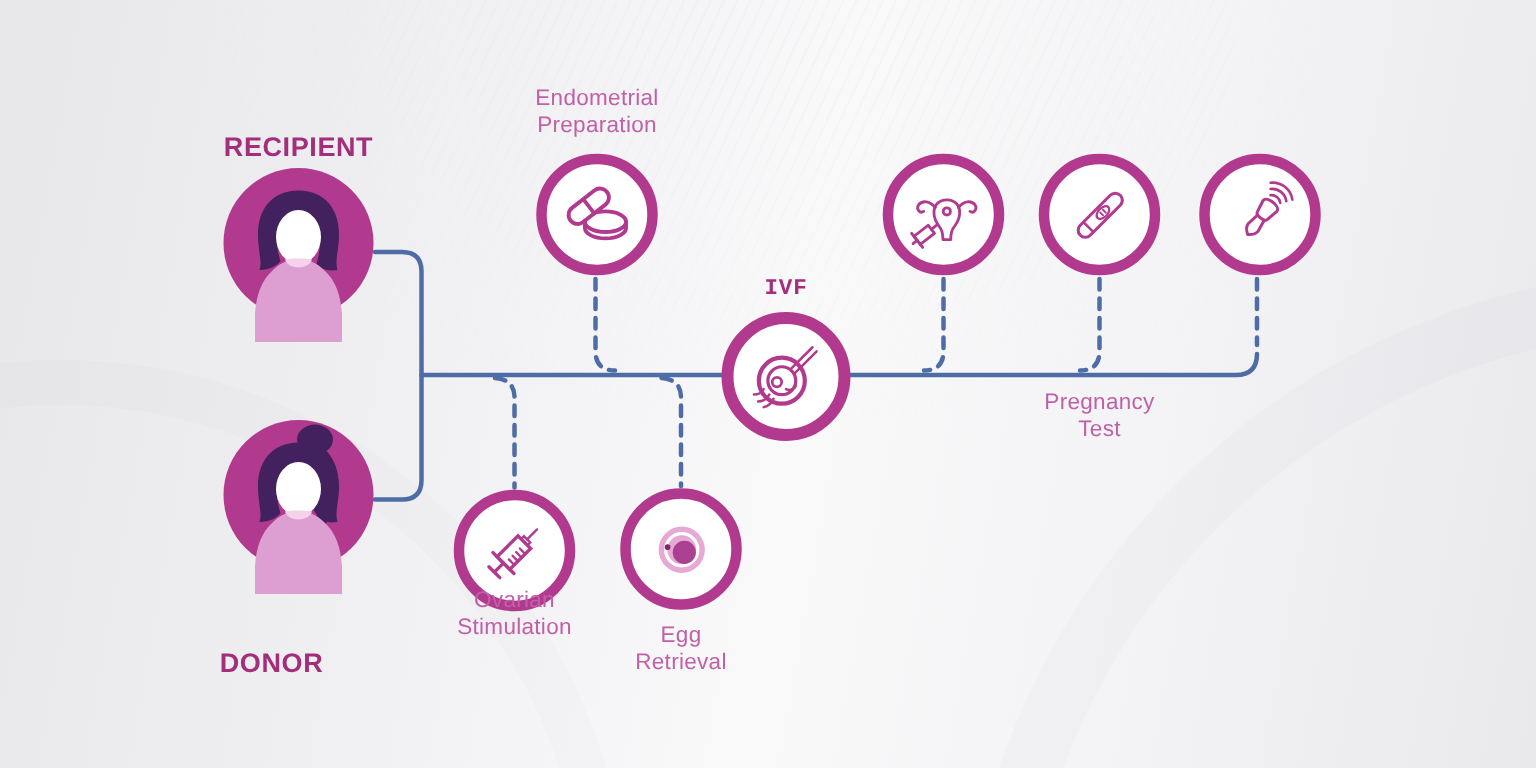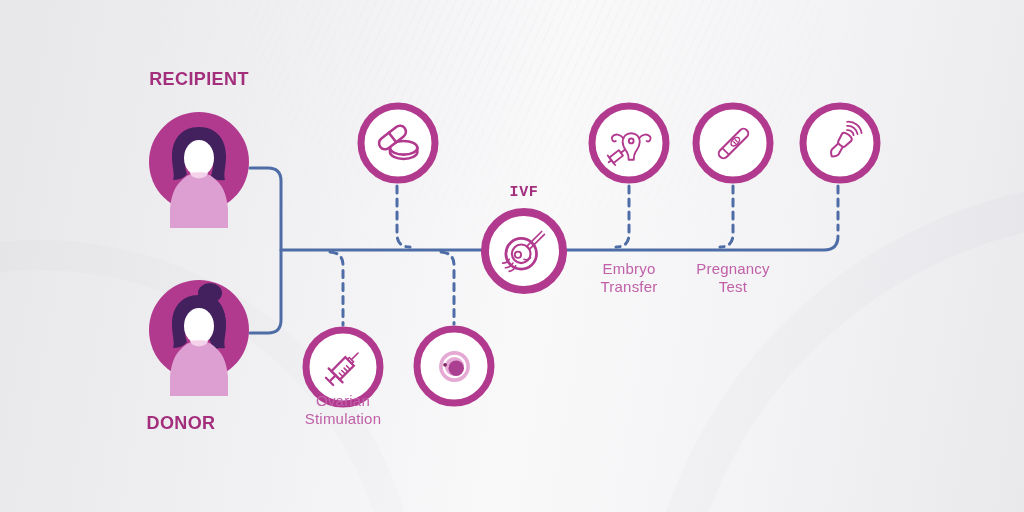--- a/index.html
+++ b/index.html
@@ -14,21 +14,21 @@
   .swirl-1{left:640px;top:180px;width:900px;height:900px;border:40px solid rgba(150,145,165,0.035);}
   .swirl-2{left:-340px;top:240px;width:700px;height:700px;border:30px solid rgba(150,145,165,0.03);}
   svg.connectors{position:absolute;left:0;top:0;width:1024px;height:512px;}
   .avatar{position:absolute;}
   .node{position:absolute;transform:translate(-50%,-50%);width:67px;height:67px;
     background:#ffffff;border:7.5px solid #b23a8e;border-radius:50%;
     display:flex;align-items:center;justify-content:center;box-sizing:content-box;}
   .node.ivf{width:70px;height:70px;border-width:8.5px;}
   .lbl{position:absolute;transform:translate(-50%,-50%);text-align:center;
     color:#c160a8;font-size:15px;line-height:1.22;letter-spacing:.2px;}
-  .lbl.bold{color:#a22e7c;font-weight:bold;font-size:18px;letter-spacing:.4px;}
+  .lbl.bold{color:#a22e7c;font-weight:bold;font-size:18px;letter-spacing:.4px;margin-top:19px;}
   .lbl.ivf-lbl{color:#a22e7c;font-weight:bold;font-size:15px;letter-spacing:.6px;font-family:Liberation Mono, monospace;}
 </style>
 </head>
 <body>
 
 <div class="canvas">
   <div class="bg-hatch"></div>
   <div class="bg-swirl swirl-1"></div>
   <div class="bg-swirl swirl-2"></div>
 
@@ -66,20 +66,21 @@
       <path fill="#42215e" d="M68 20 C78 28 80 42 78 54 C77 62 74 68 69 72 L62 62 C67 53 68 40 64 31 Z"></path>
       <path fill="#42215e" d="M52 17 C34 17 25 30 25 46 C25 58 28 64 26 70 C33 70 38 67 40 64 C37 55 37 46 41 40 C46 33 58 33 63 40 C67 46 67 57 64 66 C66 69 71 71 78 70 C76 63 79 58 79 46 C79 30 70 17 52 17 Z"></path>
       <ellipse cx="52" cy="48" rx="15" ry="18" fill="#ffffff"></ellipse>
       <rect x="47" y="58" width="10" height="9" fill="#ffffff"></rect>
       <path fill="#dd9fd2" d="M52 63 C45 63 40 65 35 70 C27 77 24 87 23 99 L23 118 L81 118 L81 99 C80 87 77 77 69 70 C64 65 59 63 52 63 Z"></path>
       <path fill="#f3d2ea" d="M43 63 C45 70 59 70 61 63 C58 62 46 62 43 63 Z"></path>
     </svg>
   </div>
   <div class="lbl bold" style="left:181px;top:424px;">DONOR</div>
 
+  <div class="lbl" style="left:398px;top:75px;width:100px;">Endometrial Preparation</div>
   <div class="node" style="left:398px;top:143px;">
     <svg width="48" height="48" viewBox="0 0 56 56">
       <g stroke="#b23a8e" stroke-width="3" fill="#fff" stroke-linecap="round" stroke-linejoin="round">
         <ellipse cx="34" cy="33" rx="16" ry="8"></ellipse>
         <path d="M18 33 v5 a16 8 0 0 0 32 0 v-5" fill="none"></path>
         <g transform="rotate(-38 21 21)">
           <rect x="3" y="14" width="36" height="14" rx="7"></rect>
           <line x1="21" y1="14" x2="21" y2="28"></line>
         </g>
       </g>
@@ -105,20 +106,21 @@
   <div class="lbl" style="left:343px;top:410px;width:88px;">Ovarian Stimulation</div>
 
   <div class="node" style="left:454px;top:366px;">
     <svg width="48" height="48" viewBox="0 0 56 56">
       <circle cx="28" cy="28" r="18" fill="#e5a9d4"></circle>
       <circle cx="28" cy="28" r="12.5" fill="none" stroke="#ffffff" stroke-width="2.6"></circle>
       <circle cx="30" cy="30" r="9" fill="#ab4092"></circle>
       <circle cx="17" cy="26" r="2.2" fill="#7c2a67"></circle>
     </svg>
   </div>
+  <div class="lbl" style="left:454px;top:433px;width:70px;">Egg Retrieval</div>
 
   <div class="lbl ivf-lbl" style="left:524px;top:193px;">IVF</div>
   <div class="node ivf" style="left:524px;top:251px;">
     <svg width="52" height="52" viewBox="0 0 56 56">
       <g fill="none" stroke="#b23a8e" stroke-linecap="round">
         <circle cx="25" cy="31" r="16.5" stroke-width="3"></circle>
         <circle cx="25" cy="31" r="10" stroke-width="2.3"></circle>
         <circle cx="21.5" cy="32" r="3.4" stroke-width="2"></circle>
         <path d="M28 37 q4 2 7 -2" stroke-width="1.8"></path>
         <path d="M47 7 L31 23 M50 10 L34 26 M31 23 L34 26" stroke-width="1.8"></path>
@@ -136,21 +138,20 @@
         <circle cx="30" cy="25" r="2.8"></circle>
         <g transform="rotate(-38 14 42)">
           <rect x="5" y="38" width="14" height="8"></rect>
           <line x1="19" y1="42" x2="24" y2="42"></line>
           <line x1="5" y1="35" x2="5" y2="49"></line>
           <line x1="1" y1="42" x2="5" y2="42"></line>
         </g>
       </g>
     </svg>
   </div>
-  <div class="lbl" style="left:629px;top:278px;width:72px;">Embryo Transfer</div>
 
   <div class="node" style="left:733px;top:143px;">
     <svg width="48" height="48" viewBox="0 0 56 56">
       <g transform="rotate(-45 28 28)" fill="none" stroke="#b23a8e" stroke-linecap="round">
         <rect x="6" y="22.5" width="44" height="11" rx="5.5" stroke-width="2.4"></rect>
         <line x1="15" y1="22.5" x2="15" y2="33.5" stroke-width="2"></line>
         <ellipse cx="31" cy="28" rx="6" ry="3.6" stroke-width="1.8"></ellipse>
         <line x1="29.5" y1="26.4" x2="29.5" y2="29.6" stroke-width="1.5"></line>
         <line x1="32.5" y1="26.4" x2="32.5" y2="29.6" stroke-width="1.5"></line>
       </g>

